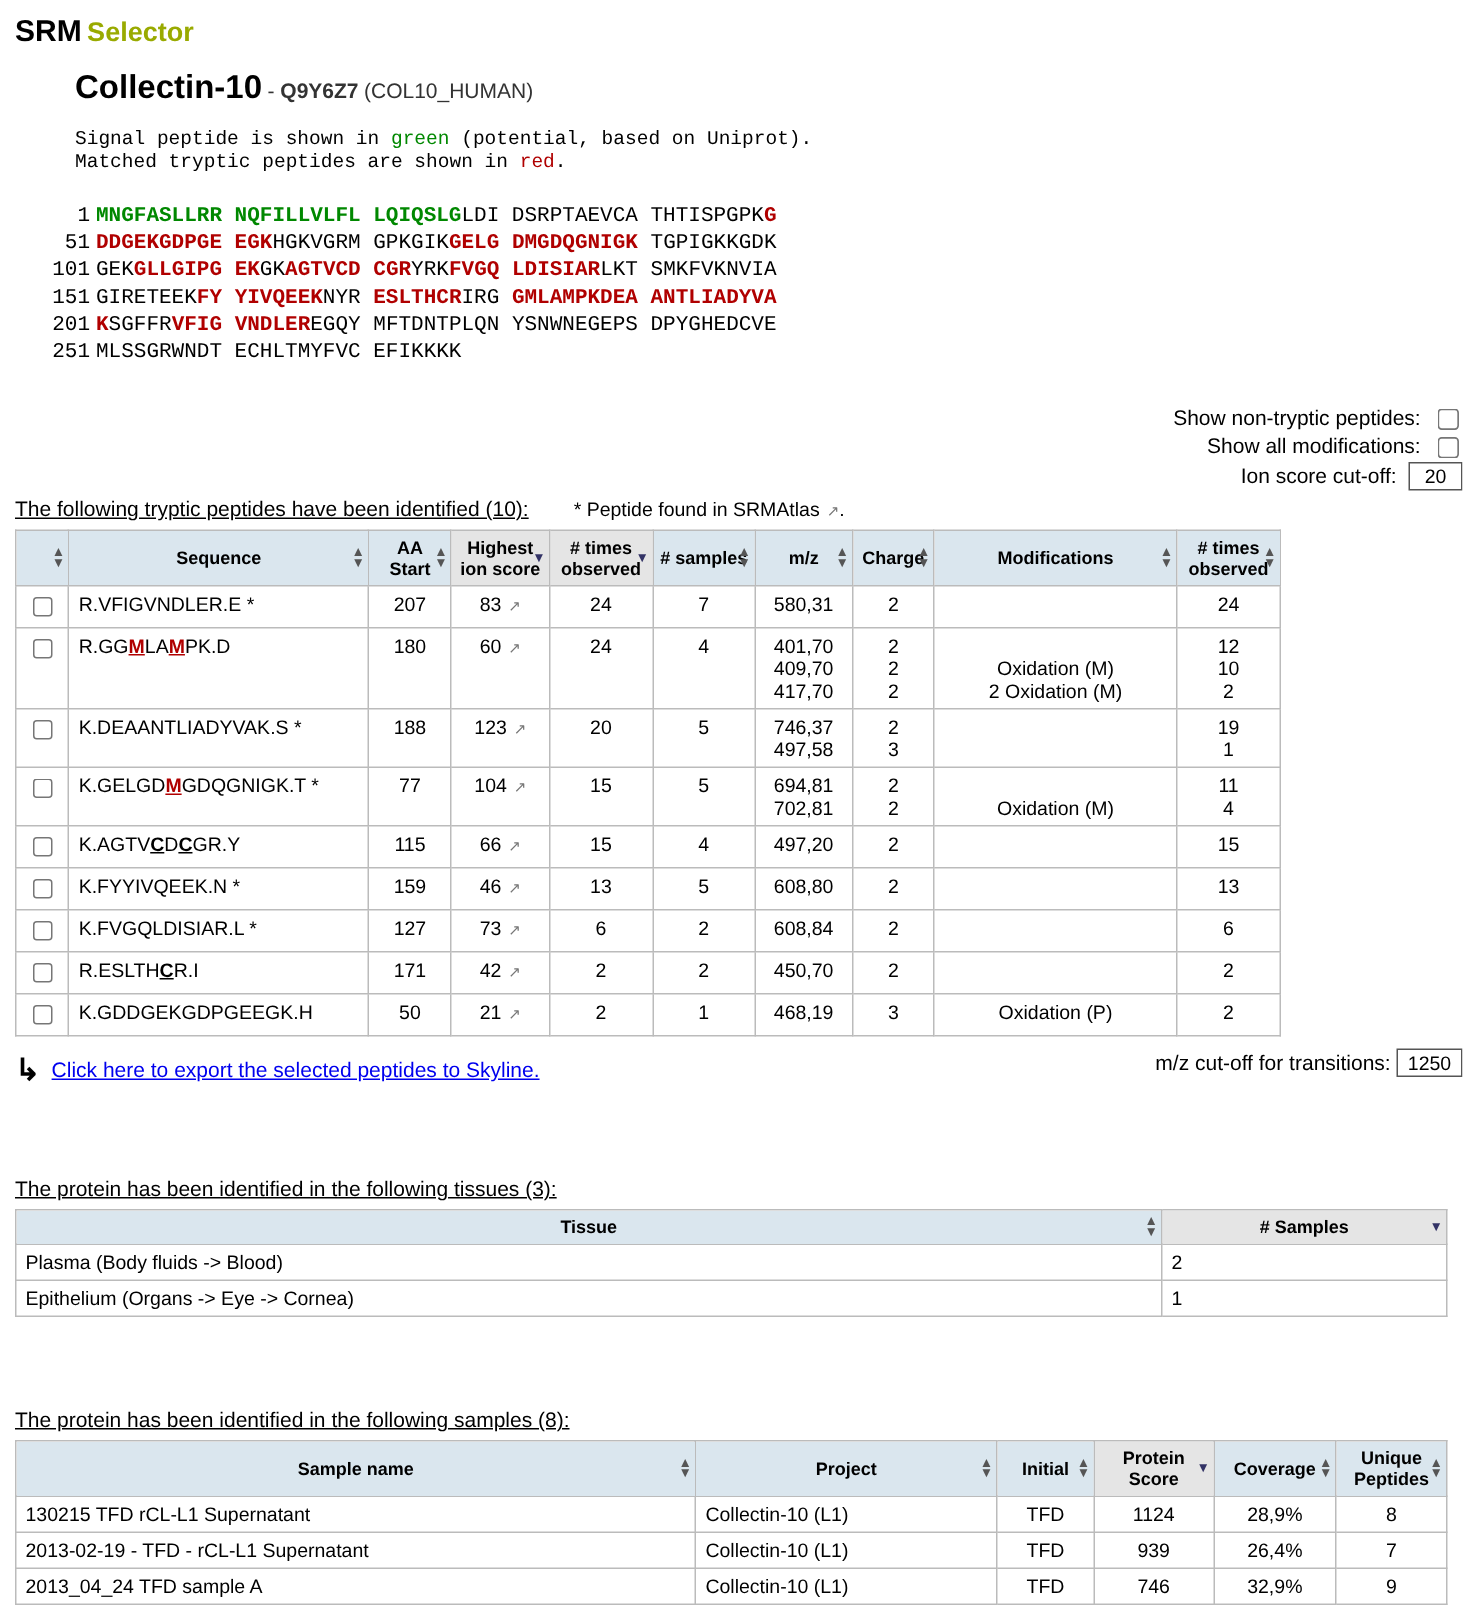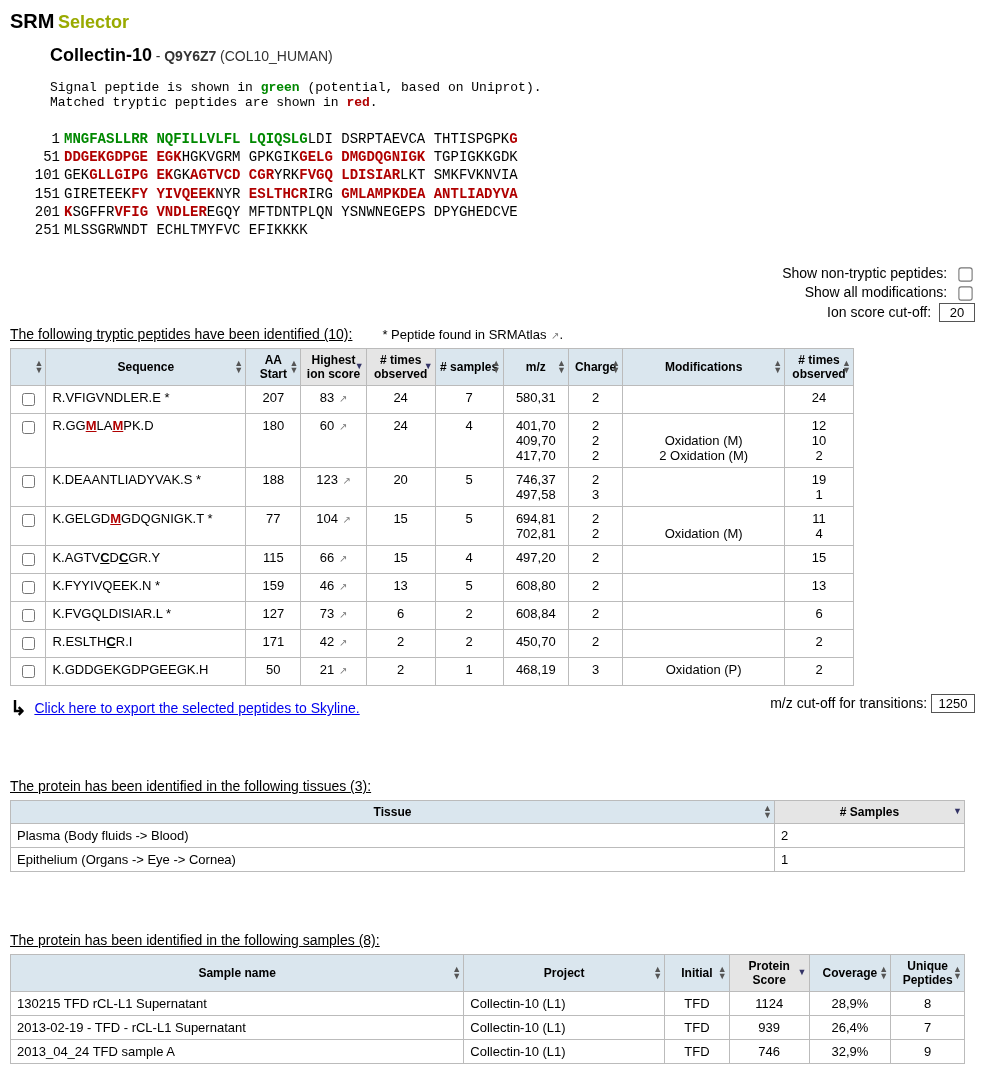--- a/index.html
+++ b/index.html
@@ -5,25 +5,25 @@
   body {
     font-family: Arial, Helvetica, sans-serif;
     font-size: 13px;
     color: #000;
     margin: 10px;
     width: 965px;
   }
   .title-srm { font-weight: bold; font-size: 20px; }
   .title-sel { color: #99aa00; font-weight: bold; font-size: 18px; }
   .subtitle-block { margin-left: 40px; margin-top: 12px; }
-  .protein-name { font-weight: bold; font-size: 18px; }
+  .protein-name { font-weight: bold; font-size: 22px; }
   .protein-id { font-size: 14px; color: #333; }
   .seq-notes { font-family: "Courier New", monospace; font-size: 13px; margin-top: 14px; }
-  .seq-notes .green { color: #008800; font-weight: bold; }
-  .seq-notes .red { color: #b00000; font-weight: bold; margin-top: 16px; }
+  .seq-notes .green { color: #008800; font-weight: normal; }
+  .seq-notes .red { color: #b00000; font-weight: normal; margin-top: 16px; }
   .sequence-block {
     font-family: "Courier New", monospace;
     font-size: 14px;
     margin-top: 20px;
     margin-left: 18px;
     line-height: 1.3;
     white-space: pre;
   }
   .seq-pos { display: inline-block; width: 32px; text-align: right; margin-right: 4px; color:#000;}
   .g { color: #008800; font-weight: bold; }

